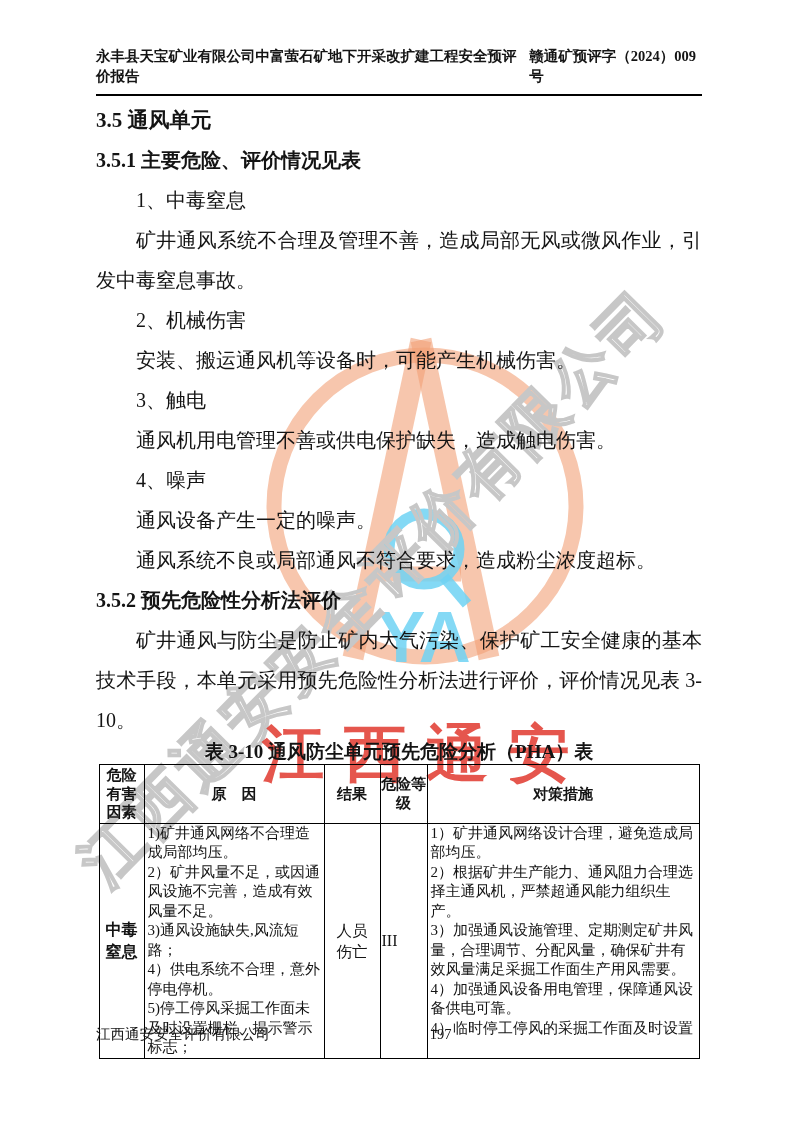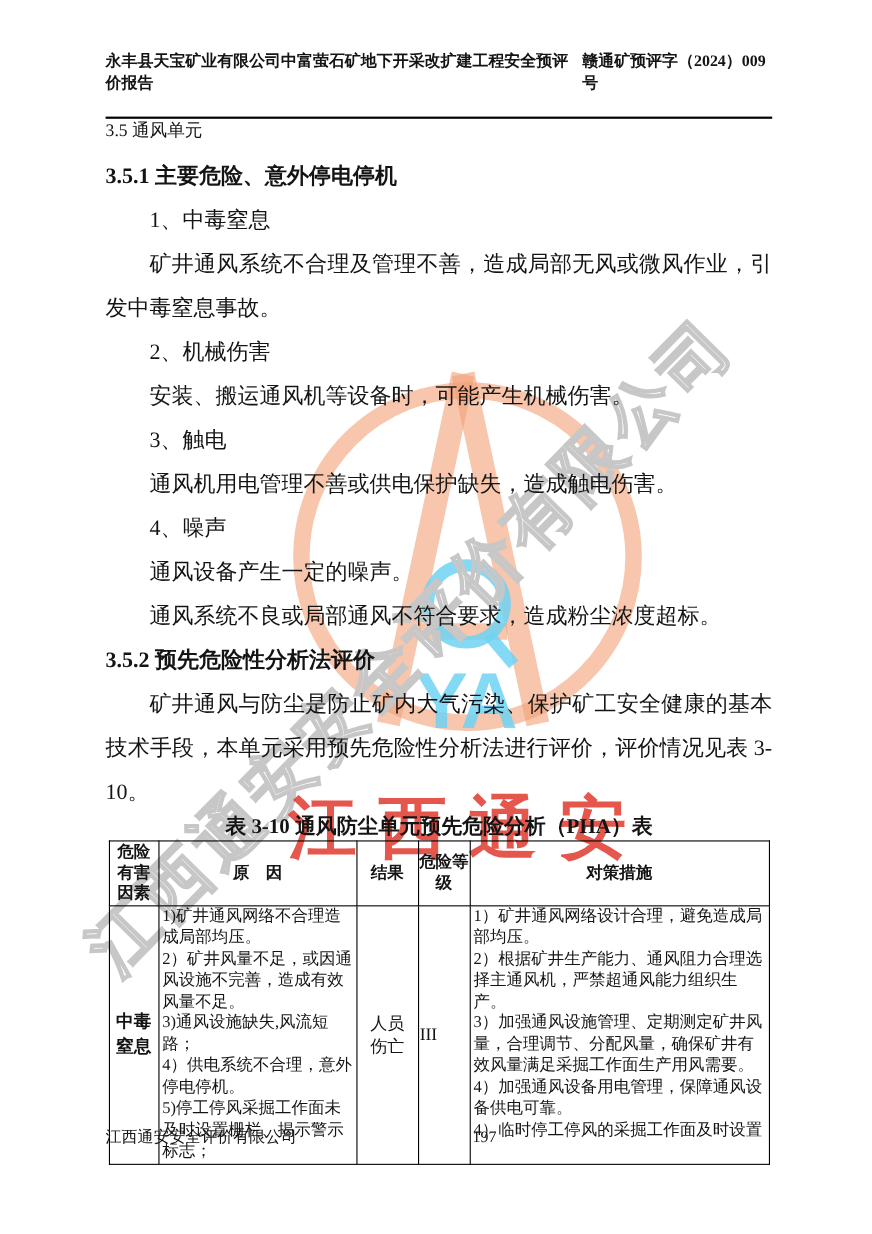--- a/index.html
+++ b/index.html
@@ -23,24 +23,24 @@
     font-size:62px;letter-spacing:20px;line-height:80px;
     color:rgba(223,49,38,0.82);white-space:nowrap;
   }
   .wm-logo{position:absolute;left:0;top:0;}
   
   .content-layer{position:absolute;inset:0;z-index:1;}
   .doc-header{
     position:absolute;top:46px;left:96px;width:606px;
     display:flex;justify-content:space-between;align-items:flex-end;
     font-weight:bold;font-size:14.5px;line-height:20px;
-    border-bottom:2.5px solid #000;padding-bottom:20px;
+    border-bottom:2.5px solid #000;padding-bottom:8px;
   }
   .doc-body{position:absolute;top:100px;left:96px;width:606px;}
-  .h-l1{font-size:16px;line-height:40px;margin:0;font-weight:normal;}
+  .h-l1{font-size:21px;line-height:40px;margin:0;font-weight:bold;}
   .h-l2{font-size:20px;line-height:40px;margin:0;font-weight:bold;}
   .body-line{font-size:20px;line-height:40px;margin:0;text-align:justify;text-indent:2em;}
   .tbl-title{font-size:19px;font-weight:bold;text-align:center;line-height:24px;margin:0;}
   table.pha{
     width:600px;margin:0 auto;border-collapse:collapse;table-layout:fixed;
     font-size:15px;
   }
   table.pha th,table.pha td{border:1.5px solid #000;}
   table.pha th{font-weight:bold;line-height:18.5px;padding:1px 0;text-align:center;vertical-align:middle;}
   td.cell-pre{white-space:pre-line;line-height:19.5px;text-align:left;vertical-align:top;padding:0 3px;}
@@ -74,21 +74,21 @@
   <div class="content-layer">
 
     <div class="doc-header">
       <span>永丰县天宝矿业有限公司中富萤石矿地下开采改扩建工程安全预评价报告</span>
       <span>赣通矿预评字（2024）009 号</span>
     </div>
 
     <div class="doc-body">
 
       <p class="h-l1">3.5 通风单元</p>
-      <p class="h-l2">3.5.1 主要危险、意外停电停机</p>
+      <p class="h-l2">3.5.1 主要危险、评价情况见表</p>
 
       <p class="body-line">1、中毒窒息</p>
       <p class="body-line">矿井通风系统不合理及管理不善，造成局部无风或微风作业，引发中毒窒息事故。</p>
 
       <p class="body-line">2、机械伤害</p>
       <p class="body-line">安装、搬运通风机等设备时，可能产生机械伤害。</p>
 
       <p class="body-line">3、触电</p>
       <p class="body-line">通风机用电管理不善或供电保护缺失，造成触电伤害。</p>
 

